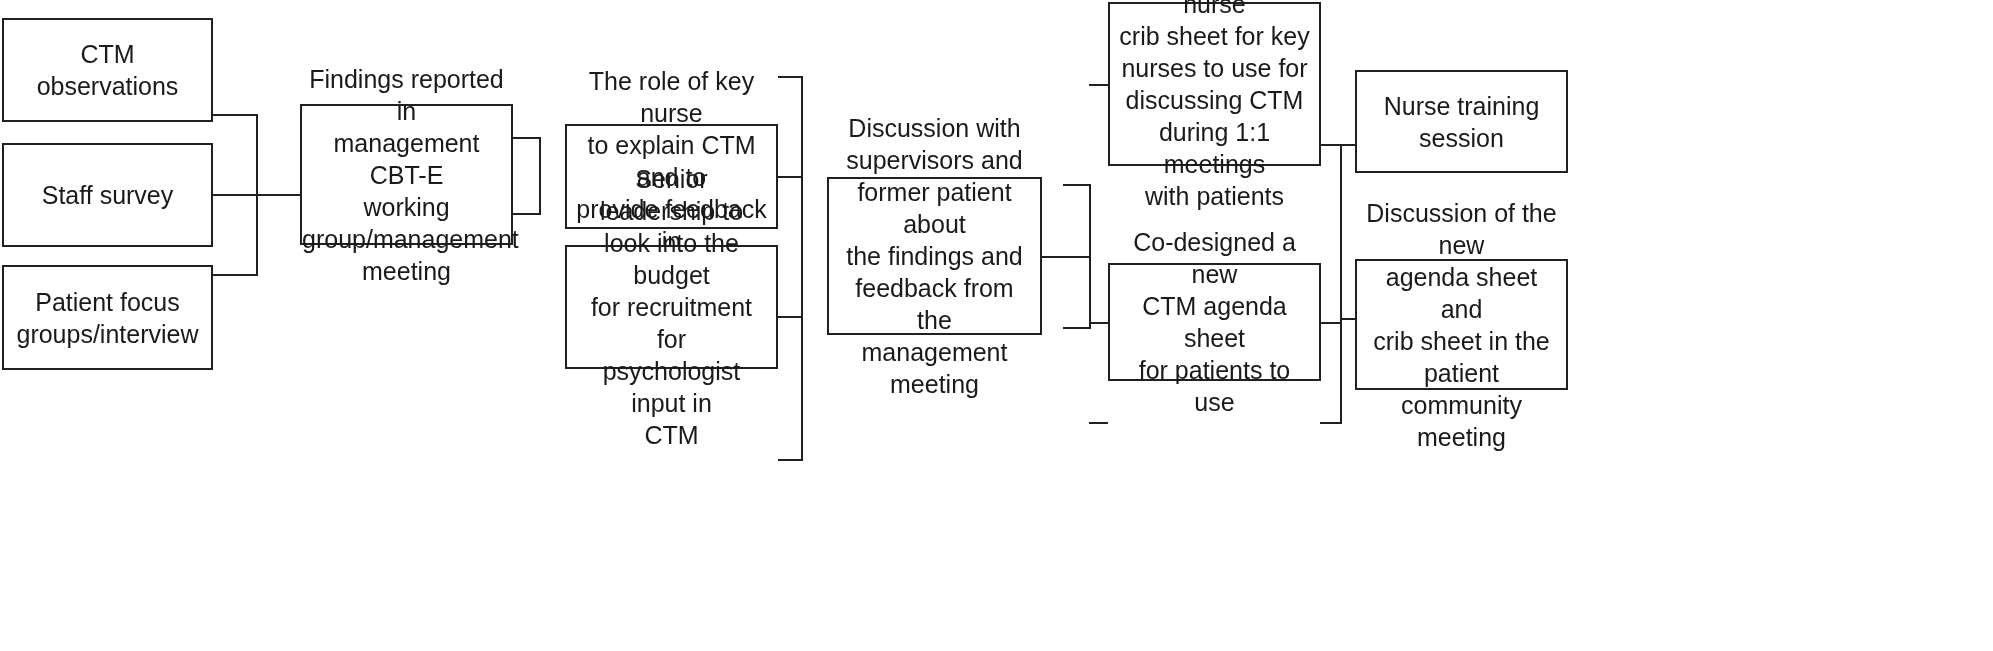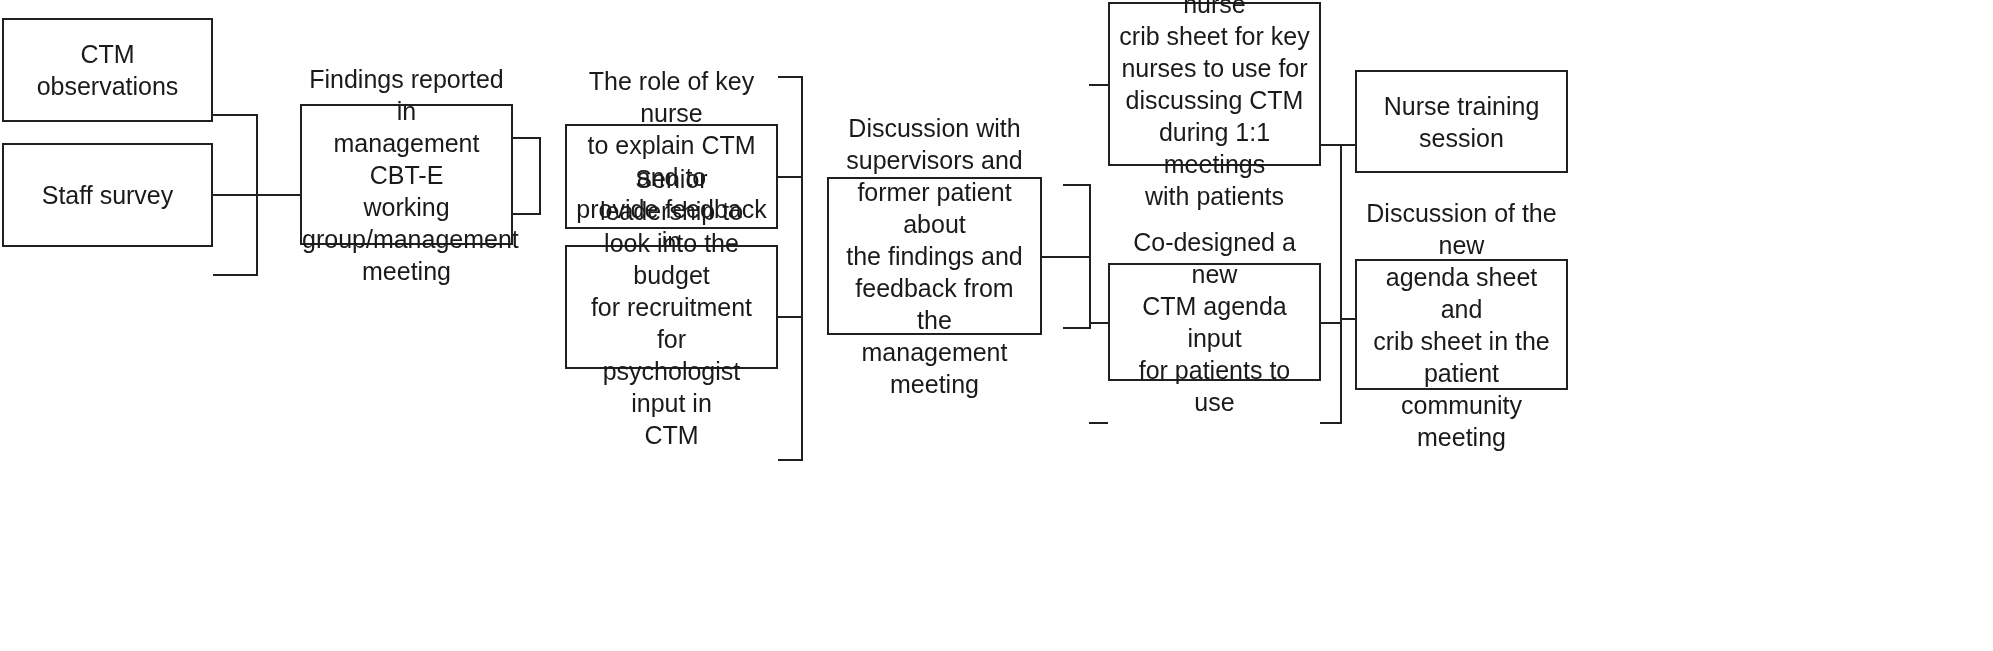--- a/index.html
+++ b/index.html
@@ -83,20 +83,24 @@
   <div class="conn conn-h" style="left:1340px; top:318px; width:16px;"></div>
 
   <div class="node" style="left:2px; top:18px; width:211px; height:104px;">
     <span class="node-label">CTM observations</span>
   </div>
 
   <div class="node" style="left:2px; top:143px; width:211px; height:104px;">
     <span class="node-label">Staff survey</span>
   </div>
 
+  <div class="node" style="left:2px; top:265px; width:211px; height:105px;">
+    <span class="node-label">Patient focus
+groups/interview</span>
+  </div>
 
   <div class="node" style="left:300px; top:104px; width:213px; height:141px;">
     <span class="node-label">Findings reported in
 management CBT-E
 working
 group/management
 meeting</span>
   </div>
 
 
@@ -129,21 +133,21 @@
     <span class="node-label">Co-designed a nurse
 crib sheet for key
 nurses to use for
 discussing CTM
 during 1:1 meetings
 with patients</span>
   </div>
 
   <div class="node" style="left:1108px; top:263px; width:213px; height:118px;">
     <span class="node-label">Co-designed a new
-CTM agenda input
+CTM agenda sheet
 for patients to use</span>
   </div>
 
 
   <div class="node" style="left:1355px; top:70px; width:213px; height:103px;">
     <span class="node-label">Nurse training session</span>
   </div>
 
   <div class="node" style="left:1355px; top:252px; width:213px; height:131px;margin-top:7px;">
     <span class="node-label">Discussion of the new

